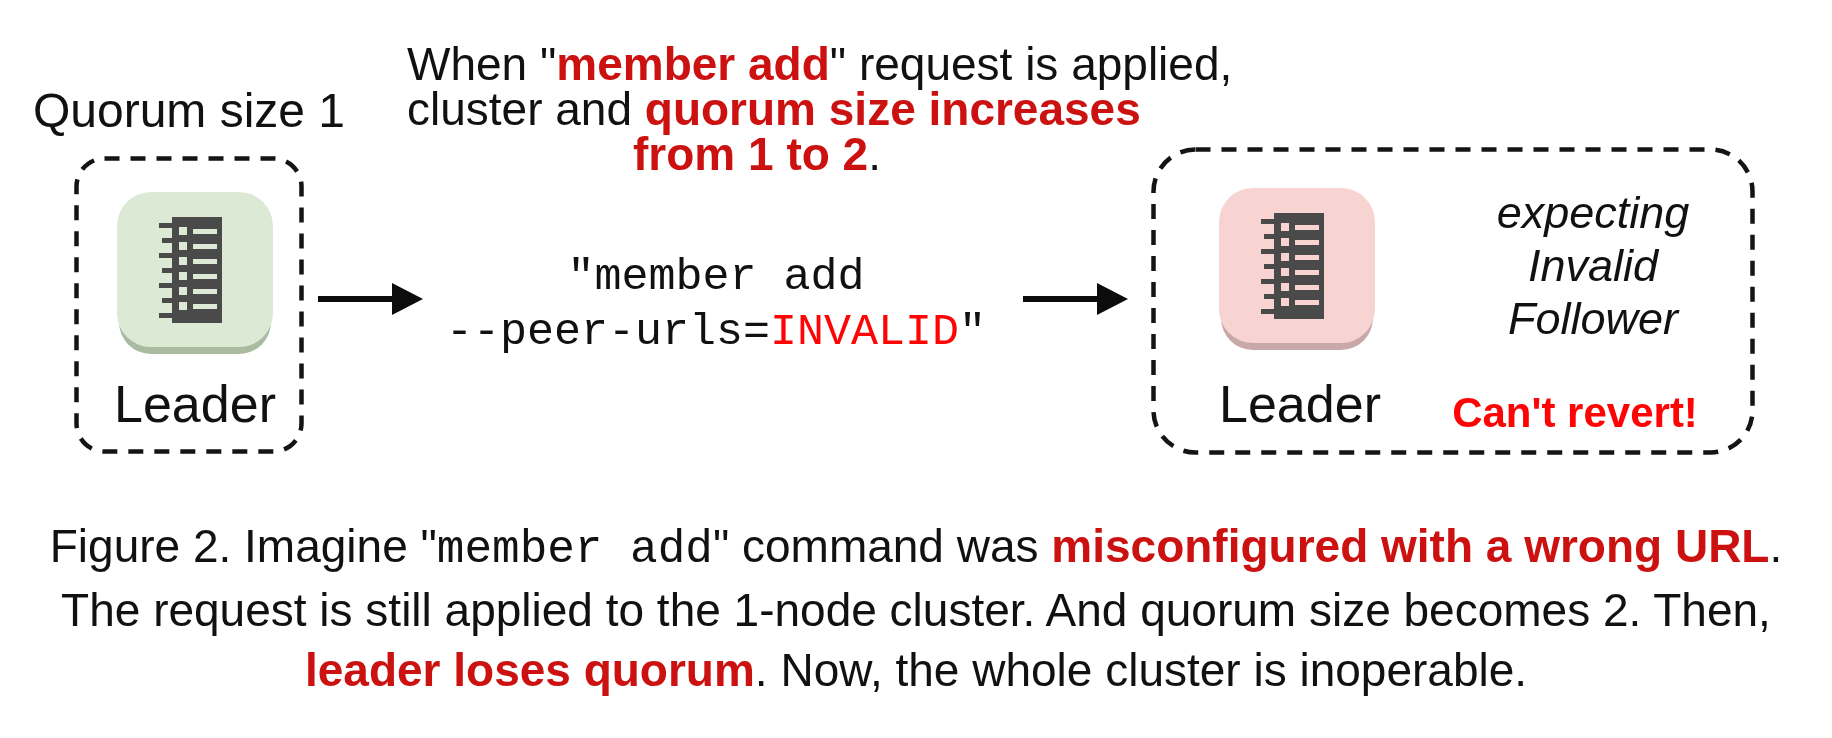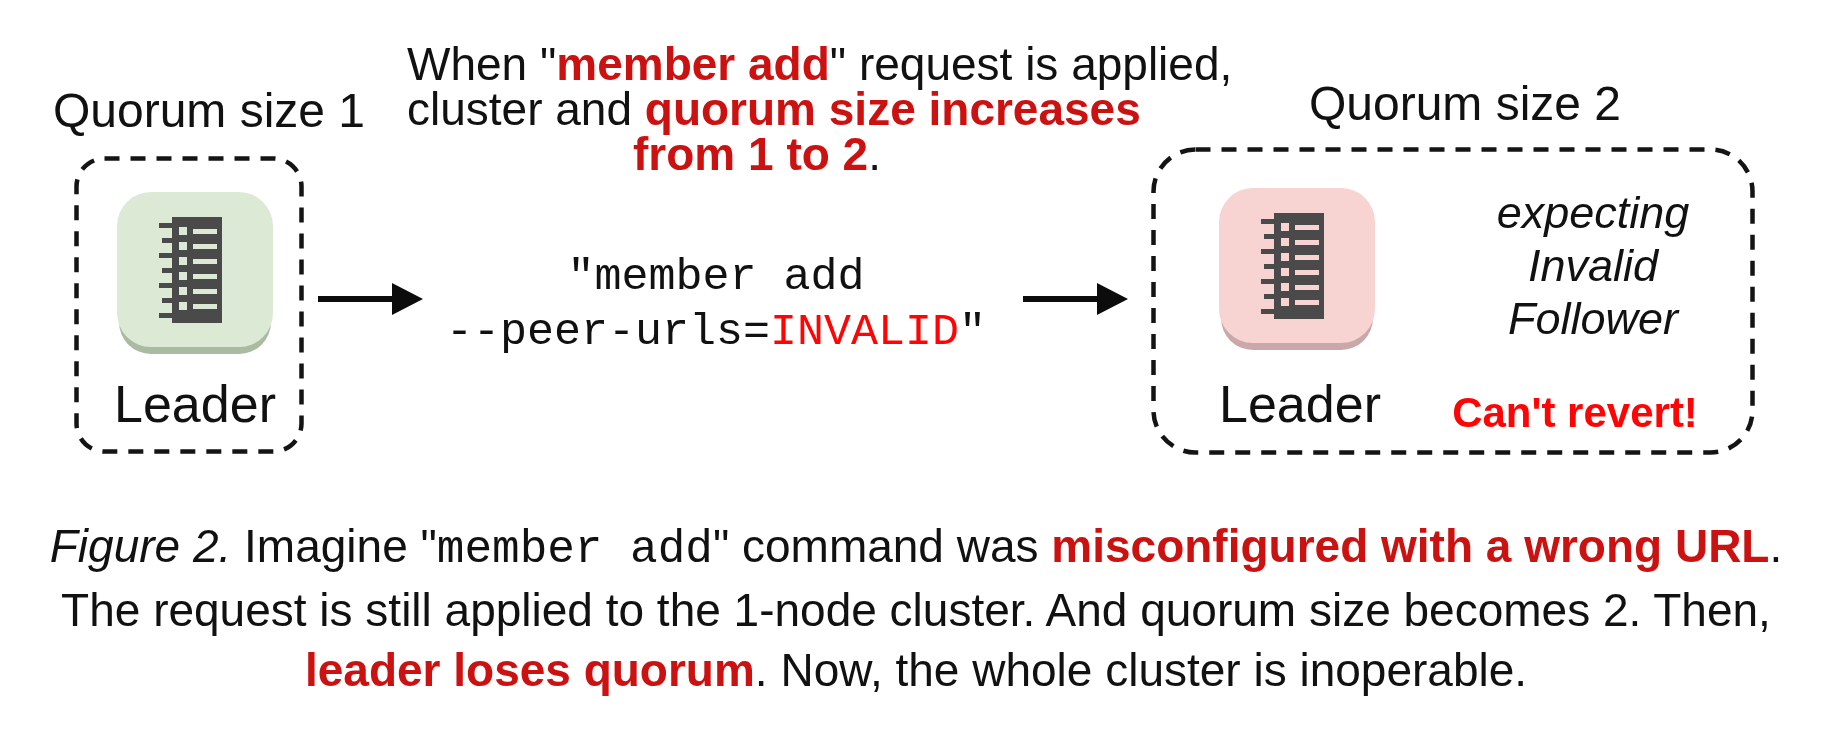--- a/index.html
+++ b/index.html
@@ -14,21 +14,21 @@
   }
   html,body{margin:0;padding:0;background:#ffffff;}
   .stage{
     position:relative;width:1832px;height:738px;background:#ffffff;overflow:hidden;
     font-family:"Liberation Sans",sans-serif;color:var(--text);
   }
   .abs{position:absolute;}
   .center{text-align:center;}
   .nowrap{white-space:nowrap;}
 
-  .quorum-title{font-size:48px;line-height:1;color:var(--text);margin-left:20px;}
+  .quorum-title{font-size:48px;line-height:1;color:var(--text);}
   .node-label{font-size:52px;line-height:1;color:var(--text);}
 
   .box-svg rect{fill:none;stroke:#141414;}
 
   .tile{
     position:absolute;width:156px;height:155px;border-radius:34px;
     display:flex;align-items:center;justify-content:center;
   }
   .tile.green{background:var(--tile-green);box-shadow:0 9px 0 -2px var(--tile-green-shadow);color:var(--tile-green);}
   .tile.pink{background:var(--tile-pink);box-shadow:0 9px 0 -2px var(--tile-pink-shadow);color:var(--tile-pink);}
@@ -46,21 +46,21 @@
   .annotation{font-size:46px;line-height:45px;}
   .annotation .em{font-weight:700;color:var(--emphasis-red);}
 
   .command{font-family:"Liberation Mono",monospace;font-size:45px;line-height:55px;}
   .command .em{color:var(--bright-red);}
 
   .note{font-size:45px;line-height:53px;font-style:italic;}
   .warning{font-size:42px;font-weight:700;color:var(--bright-red);line-height:1;}
 
   .caption{font-size:46px;line-height:60px;}
-  .caption .fig{font-style:italic;}
+  .caption .fig{}
   .caption .mono{font-family:"Liberation Mono",monospace;}
   .caption .em{font-weight:700;color:var(--emphasis-red);margin-top:20px;}
 </style>
 </head>
 <body>
 
 <div class="stage">
 
   <div class="abs quorum-title center nowrap" style="left:0px;top:87px;width:378px;">Quorum size 1</div>
 
@@ -109,21 +109,20 @@
   <div class="abs command center" style="left:416px;top:250px;width:600px;">
     <div class="nowrap"><span>"member add</span></div>
     <div class="nowrap"><span>--peer-urls=</span><span class="em">INVALID</span><span>"</span></div>
   </div>
 
   <div>
     <div class="arrow-shaft" style="left:1023px;top:296px;width:76px;"></div>
     <div class="arrow-head" style="left:1097px;top:283px;"></div>
   </div>
 
-  <div class="abs quorum-title center nowrap" style="left:1195px;top:80px;width:500px;">Quorum size 2</div>
 
   <svg class="abs box-svg" style="left:1151px;top:147px;" width="604" height="308">
     <rect x="2.5" y="2.5" width="599" height="303" rx="42" stroke-width="4.5" stroke-dasharray="15 11"></rect>
   </svg>
 
   <div class="tile pink" style="left:1219px;top:188px;">
     <svg width="100" height="118" viewBox="0 0 100 118">
       <rect class="glyph-dark" x="27" y="6" width="50" height="106"></rect>
       <rect class="glyph-dark" x="14" y="12" width="14" height="5"></rect>
       <rect class="glyph-dark" x="17" y="27" width="11" height="5"></rect>

